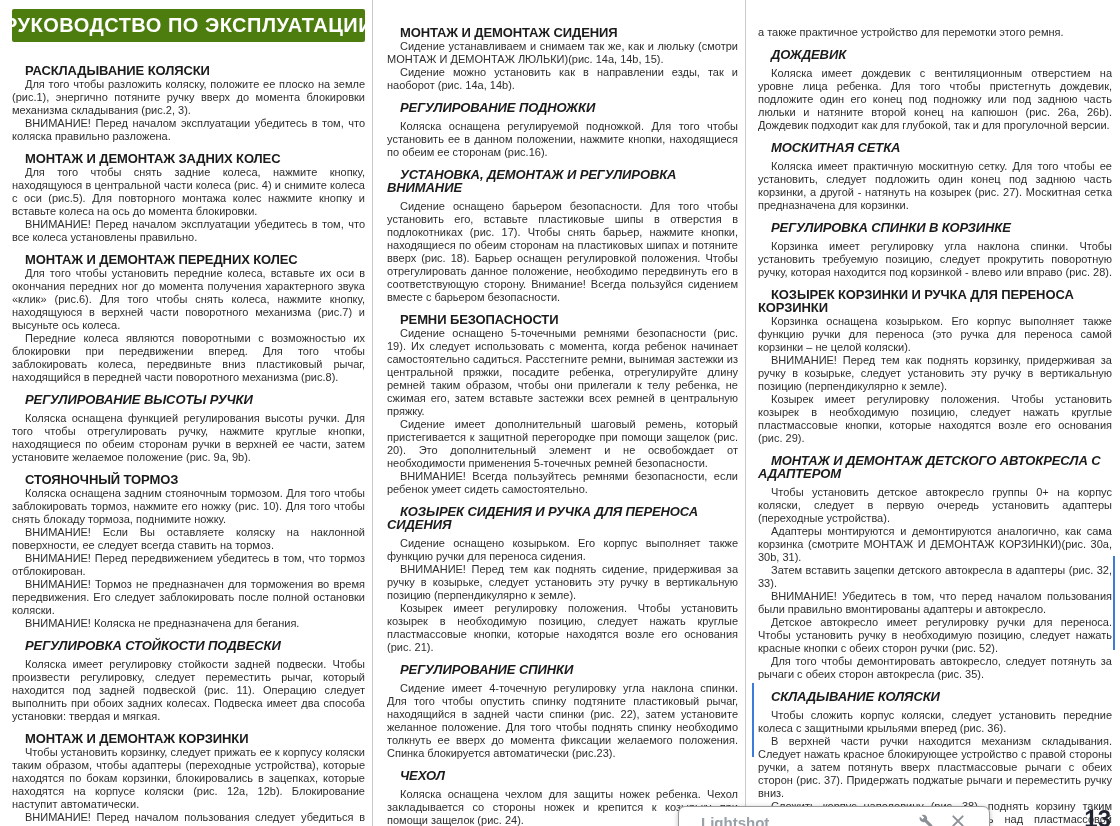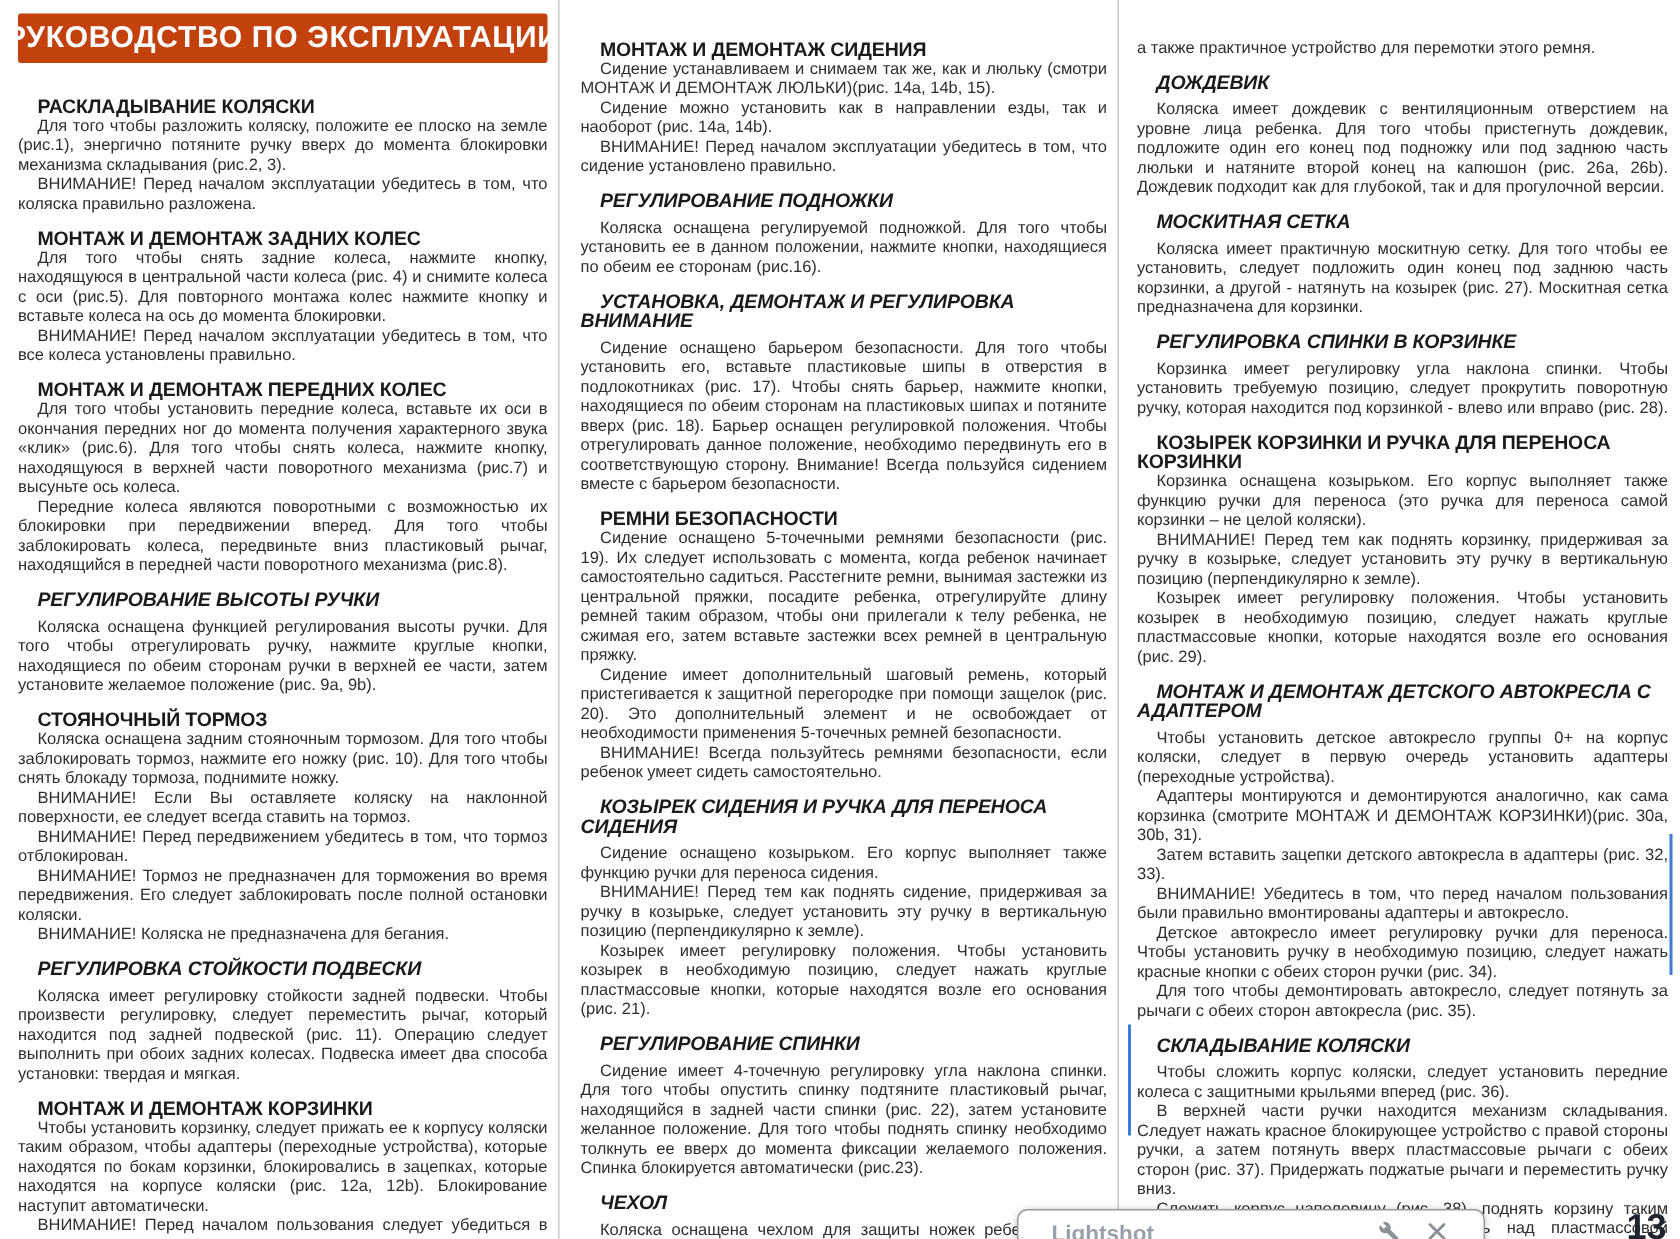--- a/index.html
+++ b/index.html
@@ -68,21 +68,21 @@
 
   .artifact-line { position: absolute; width: 2px; background: #3c7bd9; }
   .artifact-a { left: 752px; top: 683px; height: 74px; }
   .artifact-b { left: 1113px; top: 556px; height: 94px; }
 </style>
 </head>
 <body>
 
 <div class="page">
   <div class="col col-1">
-    <div class="banner" style="background: #c2410c;">
+    <div class="banner" style="background: #4d7c0f;">
       <span>РУКОВОДСТВО ПО ЭКСПЛУАТАЦИИ</span>
     </div>
   <h4 class="sec-heading first-block">РАСКЛАДЫВАНИЕ КОЛЯСКИ</h4>
       <p class="para">Для того чтобы разложить коляску, положите ее плоско на земле (рис.1), энергично потяните ручку вверх до момента блокировки механизма складывания (рис.2, 3).</p>
       <p class="para">ВНИМАНИЕ! Перед началом эксплуатации убедитесь в том, что коляска правильно разложена.</p>
       <h4 class="sec-heading">МОНТАЖ И ДЕМОНТАЖ ЗАДНИХ КОЛЕС</h4>
       <p class="para">Для того чтобы снять задние колеса, нажмите кнопку, находящуюся в центральной части колеса (рис. 4) и снимите колеса с оси (рис.5). Для повторного монтажа колес нажмите кнопку и вставьте колеса на ось до момента блокировки.</p>
       <p class="para">ВНИМАНИЕ! Перед началом эксплуатации убедитесь в том, что все колеса установлены правильно.</p>
       <h4 class="sec-heading">МОНТАЖ И ДЕМОНТАЖ ПЕРЕДНИХ КОЛЕС</h4>
       <p class="para">Для того чтобы установить передние колеса, вставьте их оси в окончания передних ног до момента получения характерного звука «клик» (рис.6). Для того чтобы снять колеса, нажмите кнопку, находящуюся в верхней части поворотного механизма (рис.7) и высуньте ось колеса.</p>
@@ -99,21 +99,20 @@
       <p class="para">Коляска имеет регулировку стойкости задней подвески. Чтобы произвести регулировку, следует переместить рычаг, который находится под задней подвеской (рис. 11). Операцию следует выполнить при обоих задних колесах. Подвеска имеет два способа установки: твердая и мягкая.</p>
       <h4 class="sec-heading">МОНТАЖ И ДЕМОНТАЖ КОРЗИНКИ</h4>
       <p class="para">Чтобы установить корзинку, следует прижать ее к корпусу коляски таким образом, чтобы адаптеры (переходные устройства), которые находятся по бокам корзинки, блокировались в зацепках, которые находятся на корпусе коляски (рис. 12a, 12b). Блокирование наступит автоматически.</p>
       <p class="para">ВНИМАНИЕ! Перед началом пользования следует убедиться в том, что корзинка правильно установлена.</p>
     </div>
   <div class="divider" style="background: rgb(201, 201, 201);"></div>
   <div class="col col-2">
       <h4 class="sec-heading">МОНТАЖ И ДЕМОНТАЖ СИДЕНИЯ</h4>
       <p class="para">Сидение устанавливаем и снимаем так же, как и люльку (смотри МОНТАЖ И ДЕМОНТАЖ ЛЮЛЬКИ)(рис. 14a, 14b, 15).</p>
       <p class="para">Сидение можно установить как в направлении езды, так и наоборот (рис. 14a, 14b).</p>
-      <p class="para">ВНИМАНИЕ! Перед началом эксплуатации убедитесь в том, что сидение установлено правильно.</p>
       <h4 class="sec-heading gap-after">РЕГУЛИРОВАНИЕ ПОДНОЖКИ</h4>
       <p class="para">Коляска оснащена регулируемой подножкой. Для того чтобы установить ее в данном положении, нажмите кнопки, находящиеся по обеим ее сторонам (рис.16).</p>
       <h4 class="sec-heading gap-after">УСТАНОВКА, ДЕМОНТАЖ И РЕГУЛИРОВКА ВНИМАНИЕ</h4>
       <p class="para">Сидение оснащено барьером безопасности. Для того чтобы установить его, вставьте пластиковые шипы в отверстия в подлокотниках (рис. 17). Чтобы снять барьер, нажмите кнопки, находящиеся по обеим сторонам на пластиковых шипах и потяните вверх (рис. 18). Барьер оснащен регулировкой положения. Чтобы отрегулировать данное положение, необходимо передвинуть его в соответствующую сторону. Внимание! Всегда пользуйся сидением вместе с барьером безопасности.</p>
       <h4 class="sec-heading">РЕМНИ БЕЗОПАСНОСТИ</h4>
       <p class="para">Сидение оснащено 5-точечными ремнями безопасности (рис. 19). Их следует использовать с момента, когда ребенок начинает самостоятельно садиться. Расстегните ремни, вынимая застежки из центральной пряжки, посадите ребенка, отрегулируйте длину ремней таким образом, чтобы они прилегали к телу ребенка, не сжимая его, затем вставьте застежки всех ремней в центральную пряжку.</p>
       <p class="para">Сидение имеет дополнительный шаговый ремень, который пристегивается к защитной перегородке при помощи защелок (рис. 20). Это дополнительный элемент и не освобождает от необходимости применения 5-точечных ремней безопасности.</p>
       <p class="para">ВНИМАНИЕ! Всегда пользуйтесь ремнями безопасности, если ребенок умеет сидеть самостоятельно.</p>
       <h4 class="sec-heading gap-after">КОЗЫРЕК СИДЕНИЯ И РУЧКА ДЛЯ ПЕРЕНОСА СИДЕНИЯ</h4>
       <p class="para">Сидение оснащено козырьком. Его корпус выполняет также функцию ручки для переноса сидения.</p>
@@ -135,21 +134,21 @@
       <p class="para">Корзинка имеет регулировку угла наклона спинки. Чтобы установить требуемую позицию, следует прокрутить поворотную ручку, которая находится под корзинкой - влево или вправо (рис. 28).</p>
       <h4 class="sec-heading">КОЗЫРЕК КОРЗИНКИ И РУЧКА ДЛЯ ПЕРЕНОСА КОРЗИНКИ</h4>
       <p class="para">Корзинка оснащена козырьком. Его корпус выполняет также функцию ручки для переноса (это ручка для переноса самой корзинки – не целой коляски).</p>
       <p class="para">ВНИМАНИЕ! Перед тем как поднять корзинку, придерживая за ручку в козырьке, следует установить эту ручку в вертикальную позицию (перпендикулярно к земле).</p>
       <p class="para">Козырек имеет регулировку положения. Чтобы установить козырек в необходимую позицию, следует нажать круглые пластмассовые кнопки, которые находятся возле его основания (рис. 29).</p>
       <h4 class="sec-heading gap-after">МОНТАЖ И ДЕМОНТАЖ ДЕТСКОГО АВТОКРЕСЛА С АДАПТЕРОМ</h4>
       <p class="para">Чтобы установить детское автокресло группы 0+ на корпус коляски, следует в первую очередь установить адаптеры (переходные устройства).</p>
       <p class="para">Адаптеры монтируются и демонтируются аналогично, как сама корзинка (смотрите МОНТАЖ И ДЕМОНТАЖ КОРЗИНКИ)(рис. 30a, 30b, 31).</p>
       <p class="para">Затем вставить зацепки детского автокресла в адаптеры (рис. 32, 33).</p>
       <p class="para">ВНИМАНИЕ! Убедитесь в том, что перед началом пользования были правильно вмонтированы адаптеры и автокресло.</p>
-      <p class="para">Детское автокресло имеет регулировку ручки для переноса. Чтобы установить ручку в необходимую позицию, следует нажать красные кнопки с обеих сторон ручки (рис. 34).</p>
+      <p class="para">Детское автокресло имеет регулировку ручки для переноса. Чтобы установить ручку в необходимую позицию, следует нажать красные кнопки с обеих сторон ручки (рис. 52).</p>
       <p class="para">Для того чтобы демонтировать автокресло, следует потянуть за рычаги с обеих сторон автокресла (рис. 35).</p>
       <h4 class="sec-heading gap-after">СКЛАДЫВАНИЕ КОЛЯСКИ</h4>
       <p class="para">Чтобы сложить корпус коляски, следует установить передние колеса с защитными крыльями вперед (рис. 36).</p>
       <p class="para">В верхней части ручки находится механизм складывания. Следует нажать красное блокирующее устройство с правой стороны ручки, а затем потянуть вверх пластмассовые рычаги с обеих сторон (рис. 37). Придержать поджатые рычаги и переместить ручку вниз.</p>
       <p class="para">Сложить корпус наполовину (рис. 38), поднять корзину таким образом, чтобы ее фиксация оказалась над пластмассовой подножкой для ножек ребенка (рис. 39), а затем прижать ручку вниз, с целью полного складывания коляски (рис. 40). Чтобы дополнительно уменьшить габариты сложенного корпуса, следует установить регулировку ручки в самую низкую позицию (рис. 41).</p>
     </div>
 </div>
 
 <div class="artifact-line artifact-a" style="background: rgb(60, 123, 217);"></div>
 <div class="artifact-line artifact-b" style="background: rgb(60, 123, 217);"></div>

